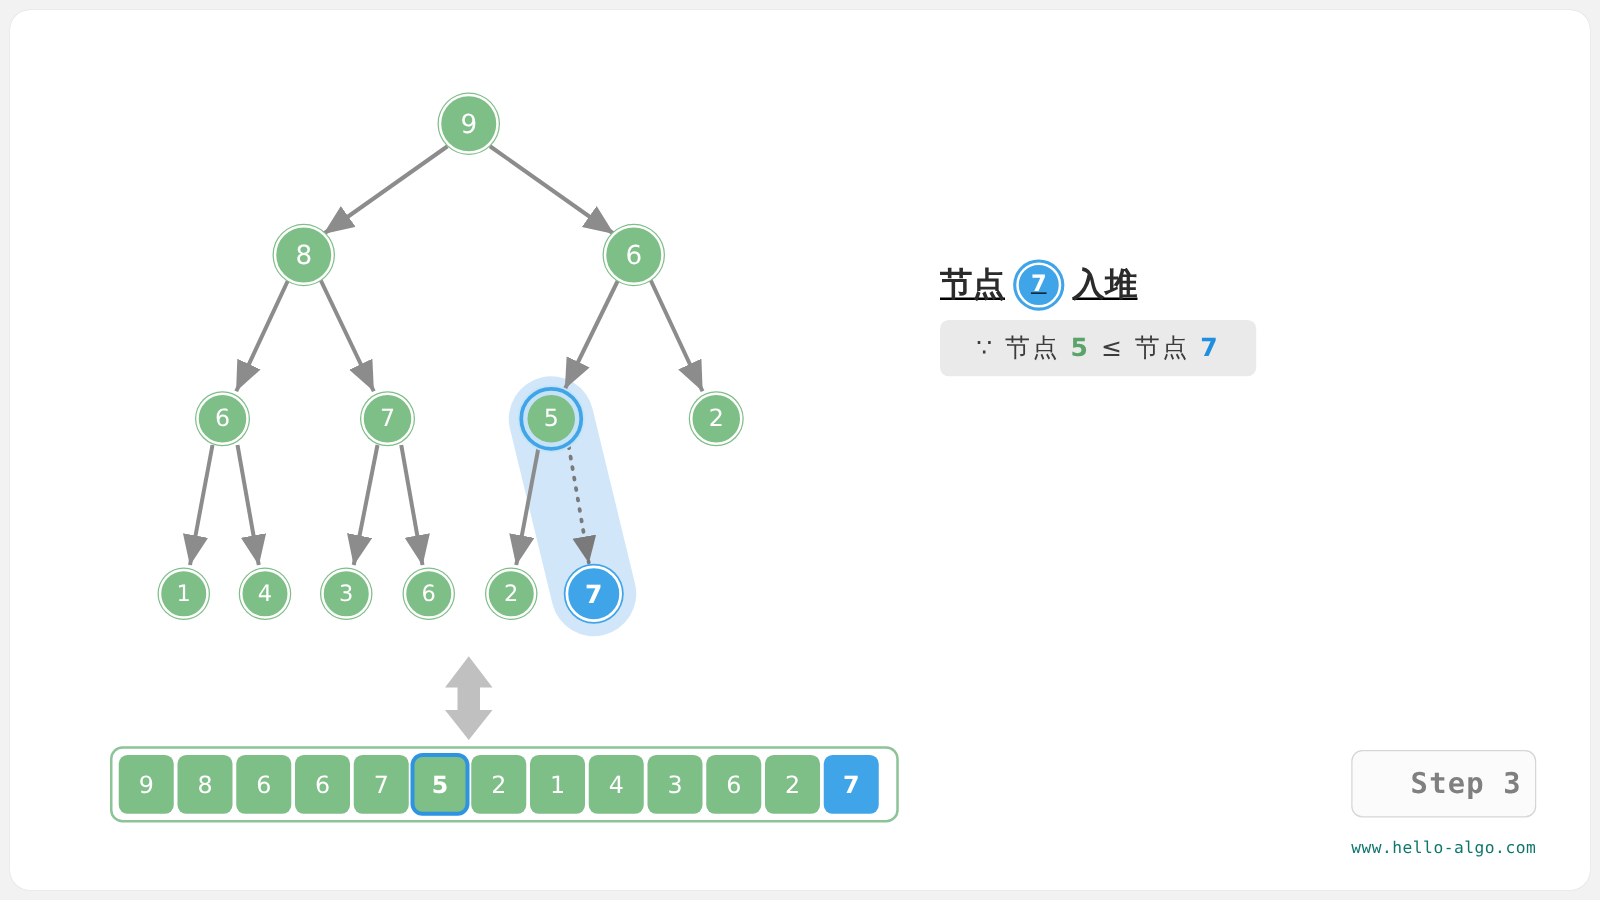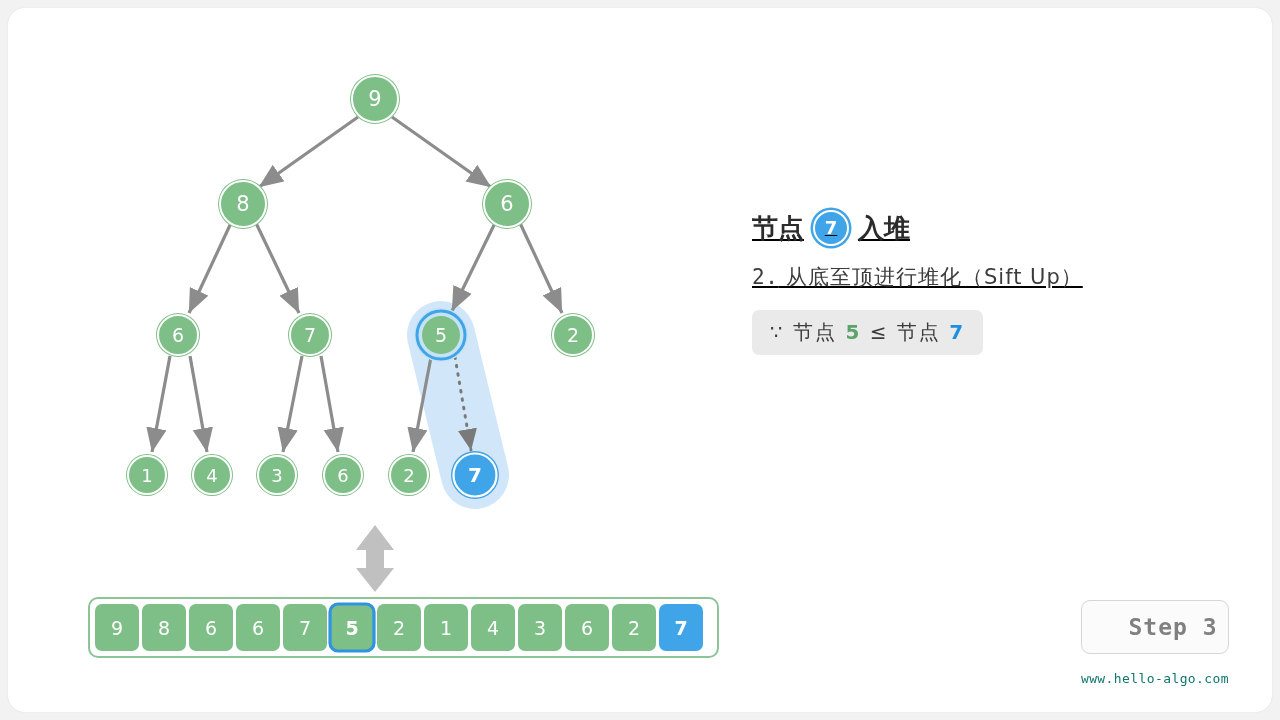--- a/index.html
+++ b/index.html
@@ -83,21 +83,21 @@
   }
   .panel-step .zh {
     font-family: "DejaVu Sans", "Liberation Sans", sans-serif;
     letter-spacing: 1px;
   }
   .num-blue { color: #1f8fe0; font-weight: bold; }
   .num-green { color: #5aa469; font-weight: bold; }
   .chip {
     display: inline-block;
     margin-top: 6px;
-    padding: 9px 18px;
+    padding: 9px 29px;
     background: #eaeaea;
     border-radius: 7px;
     font-size: 20px;
     color: #3c3c3c;
     white-space: nowrap;
     letter-spacing: 2px;
   }
   
   .step-badge {
     position: absolute;
@@ -299,23 +299,20 @@
   </svg>
 
   <div class="panel">
     <div class="panel-title">
       <span>节点</span>
       <span class="title-badge">7</span>
       <span>入堆</span>
     </div>
 
 
-    <div class="panel-step">
-      <span>2.</span><span class="zh"> 从底至顶进行堆化（Sift Up）</span>
-    </div>
 
     <div class="chip">
       <span>∵</span>
       <span>节点</span>
       <span class="num-green">5</span>
       <span>≤</span>
       <span>节点</span>
       <span class="num-blue">7</span>
     </div>
   </div>

